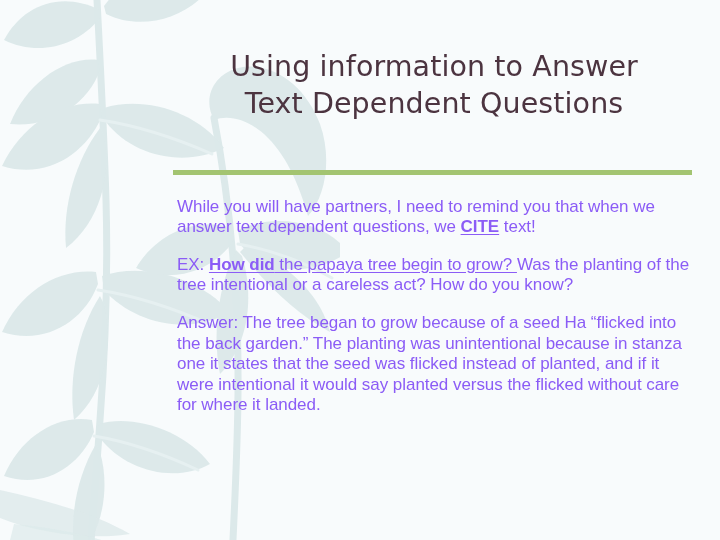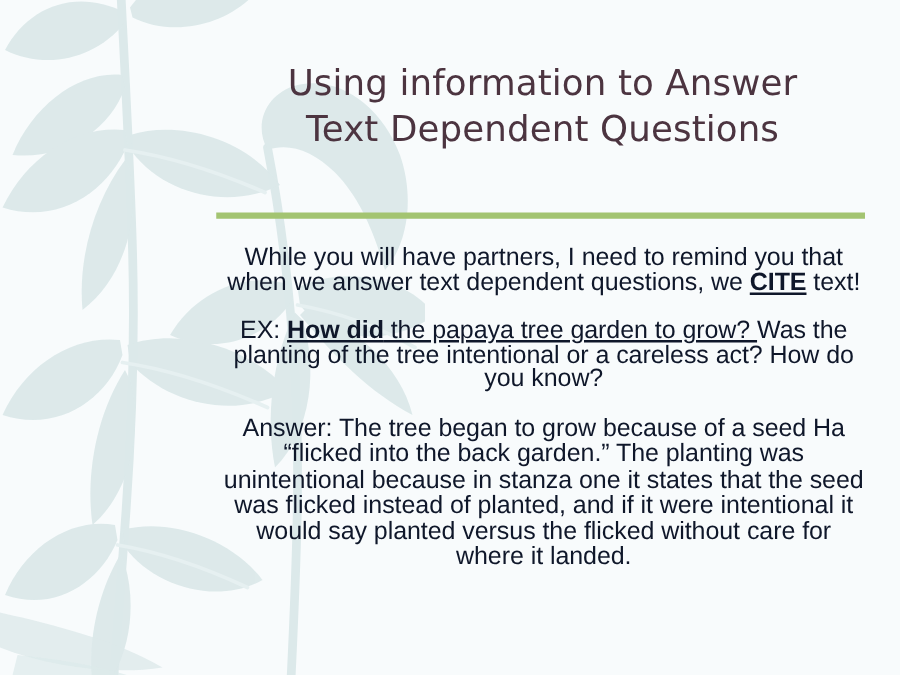--- a/index.html
+++ b/index.html
@@ -67,25 +67,24 @@
   
   .body-block {
     position: absolute;
     left: 177px;
     top: 197px;
     width: 516px;
   }
   .para {
     margin: 0 0 19px 0;
     font-family: "Liberation Sans", sans-serif;
-    font-size: 20px;
+    font-size: 17px;
     line-height: 19.6px;
-    color: #0f172a;
+    color: #8b5cf6;
     letter-spacing: -0.05px;
-    text-align: center;
   }
   .para:last-child {
     margin-bottom: 0;
   }
   .para.answer {
     line-height: 20.4px;
   }
   .u {
     text-decoration: underline;
     text-underline-offset: 1.5px;
@@ -150,19 +149,19 @@
     <h1 class="slide-title">Using information to Answer
 Text Dependent Questions</h1>
   </div>
 
   <div class="divider"></div>
 
   <div class="body-block">
 
     <p class="para"><span>While you will have partners, I need to remind you  that when we answer text dependent questions, we </span><span class="b u">CITE</span><span> text!</span></p>
 
-    <p class="para"><span>EX: </span><span class="u"><span class="b">How did</span><span> the papaya tree garden to grow? </span></span><span>Was the planting of the tree intentional or a careless act? How do you know?</span></p>
+    <p class="para"><span>EX: </span><span class="u"><span class="b">How did</span><span> the papaya tree begin to grow? </span></span><span>Was the planting of the tree intentional or a careless act? How do you know?</span></p>
 
     <p class="para answer">Answer: The tree began to grow because of a seed Ha “flicked into the back garden.” The planting was unintentional because in stanza one it states that the seed was flicked instead of planted, and if it were intentional it would say planted versus the flicked without care for where it landed.</p>
 
   </div>
 
 </div>
 
 </body></html>

